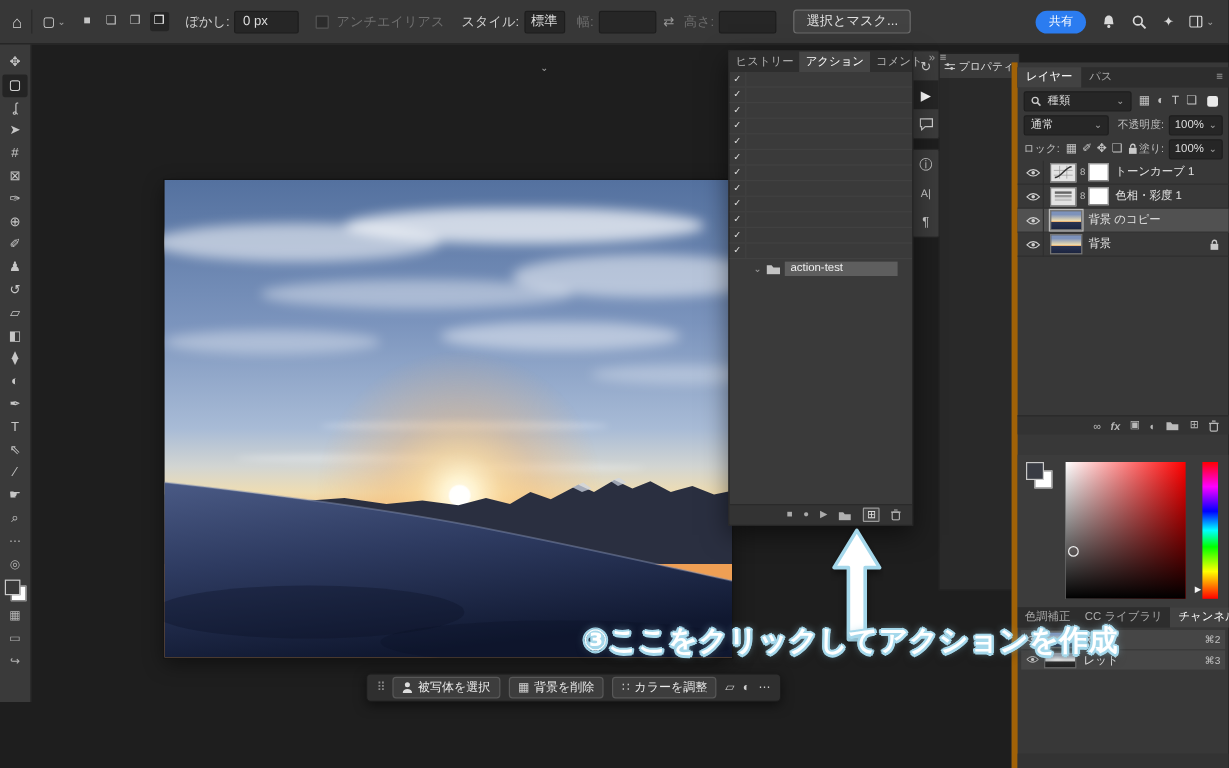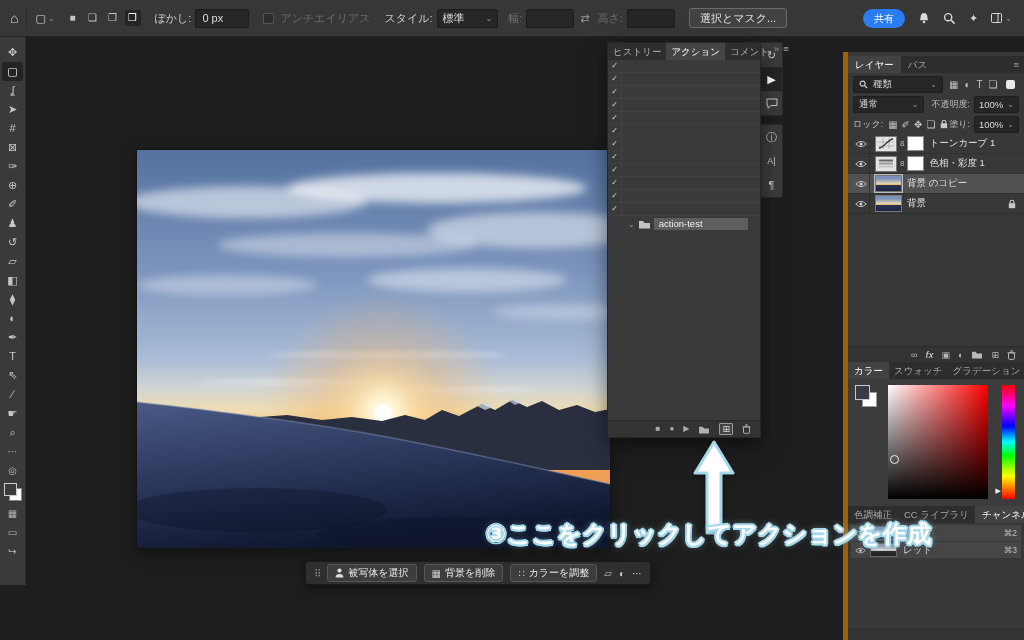--- a/index.html
+++ b/index.html
@@ -13,21 +13,21 @@
   .tb-toolico{display:flex;align-items:center;gap:2px;color:#ddd;font-size:11px;margin-right:10px;}
   .tb-modes{display:flex;gap:4px;margin-right:12px;}
   .tb-mode{width:16px;height:16px;line-height:16px;text-align:center;color:#c5c5c5;font-size:10px;border-radius:2px;}
   .tb-mode.sel{background:#252525;color:#fff;}
   .tb-label{color:#cfcfcf;margin:0 4px 0 2px;white-space:nowrap;}
   .tb-label.dis{color:#6e6e6e;}
   .tb-field{background:#262626;border:1px solid #1d1d1d;border-radius:2px;height:17px;line-height:17px;
             padding:0 6px;color:#ddd;min-width:40px;}
   .tb-field.dis{color:#555;min-width:34px;}
   .tb-select{background:#262626;border:1px solid #1d1d1d;border-radius:2px;height:17px;line-height:17px;
-             padding:0 5px;color:#ddd;display:flex;align-items:center;gap:21px;}
+             padding:0 5px;color:#ddd;display:flex;align-items:center;gap:21px;flex-direction:column;}
   .chev{font-size:8px;color:#999;}
   .tb-check{width:9px;height:9px;border:1px solid #555;border-radius:1px;margin-right:4px;background:#2c2c2c;}
   .tb-swap{color:#9a9a9a;margin:0 6px;font-size:11px;}
   .tb-btn{border:1px solid #6b6b6b;background:#424242;border-radius:3px;height:18px;line-height:18px;
           padding:0 10px;color:#e2e2e2;margin-left:14px;white-space:nowrap;}
   .tb-right{margin-left:auto;display:flex;align-items:center;gap:13px;margin-right:12px;}
   .share{background:#2b7cf0;color:#fff;border-radius:10px;height:19px;line-height:19px;padding:0 11px;font-size:10px;}
   .tb-ico{color:#d8d8d8;display:flex;align-items:center;}
   
   .lefttools{position:absolute;left:0;top:36px;width:25px;height:542px;background:#3a3a3a;
@@ -369,20 +369,31 @@
           <path d="M1 1 h10 v6.5 h-6 l-3 2.8 v-2.8 h-1 Z" fill="none" stroke="#cdcdcd"></path>
         </svg>
     </div>
   </div>
   <div class="dockstrip ds2">
     <div class="dcell">ⓘ</div>
     <div class="dcell" style="font-size:9px">A|</div>
     <div class="dcell">¶</div>
   </div>
 
+  <div class="props">
+    <div class="hd">
+      <svg width="11" height="9" viewBox="0 0 11 9">
+          <line x1="0" y1="2.5" x2="11" y2="2.5" stroke="#ccc"></line>
+          <circle cx="3.5" cy="2.5" r="1.5" fill="#ccc"></circle>
+          <line x1="0" y1="6.5" x2="11" y2="6.5" stroke="#ccc"></line>
+          <circle cx="7.5" cy="6.5" r="1.5" fill="#ccc"></circle>
+        </svg>
+      <span>プロパティ</span>
+    </div>
+  </div>
 
   <div class="rdock">
 
     <div class="ptabs" style="top:4px">
       <span class="ptab active">レイヤー</span>
       <span class="ptab">パス</span>
       <span class="pmenu">≡</span>
     </div>
 
     <div class="lrow" style="top:23px;height:18px">
@@ -504,26 +515,20 @@
           <path d="M1 2 h4 l1.5 2 H12 v5.5 H1 Z" fill="#b9b9b9"></path>
         </svg>
       <span>⊞</span>
       <svg width="9" height="10" viewBox="0 0 9 10">
           <rect x="1.5" y="2.8" width="6" height="6.5" rx="1" fill="none" stroke="#b9b9b9"></rect>
           <line x1="0.5" y1="2.8" x2="8.5" y2="2.8" stroke="#b9b9b9"></line>
           <line x1="3" y1="1" x2="6" y2="1" stroke="#b9b9b9"></line>
         </svg>
     </div>
 
-    <div class="ptabs" style="top:310px">
-      <span class="ptab active" style="padding:0 6px">カラー</span>
-      <span class="ptab" style="padding:0 5px">スウォッチ</span>
-      <span class="ptab" style="padding:0 5px">グラデーション</span>
-
-    </div>
     <div class="cbody">
       <div class="cfgbg">
         <span class="b"></span>
         <span class="f"></span>
       </div>
       <div class="satval">
         <span class="svring"></span>
       </div>
       <div class="huestrip"></div>
       <span class="huemark">▶</span>

